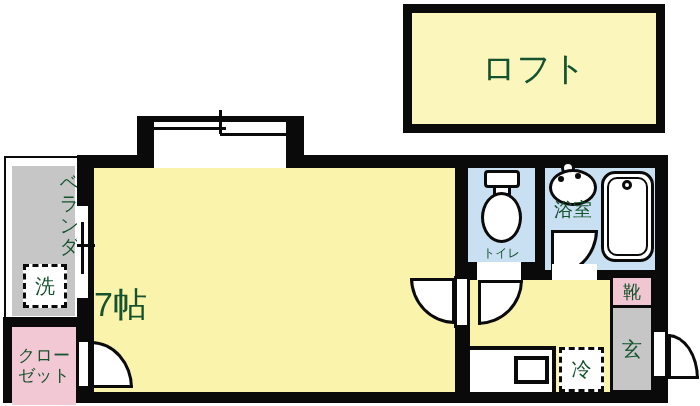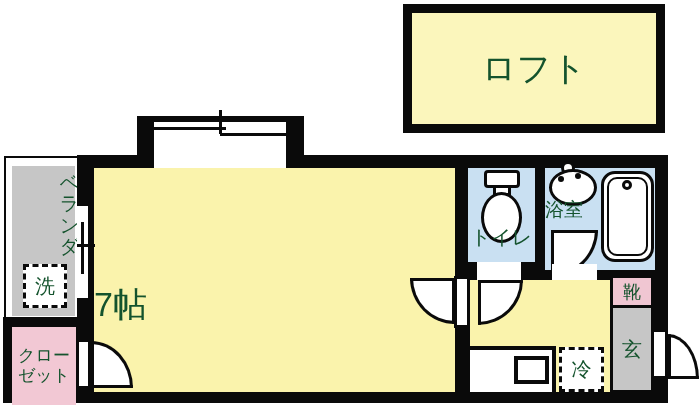--- a/index.html
+++ b/index.html
@@ -47,29 +47,29 @@
   .closet{left:12px;top:327px;width:64px;height:78px;background:#f2c8d4;
           display:flex;flex-direction:column;align-items:center;justify-content:center;font-size:17px;line-height:1.15;}
   .closet-leaf{left:76px;top:339px;width:15px;height:50px;background:#ffffff;border:3px solid #0a0a0a;}
   .closet-arc{left:91px;top:341px;width:42px;height:47px;background:#ffffff;border:3px solid #0a0a0a;border-radius:0 100% 0 0;}
 
   
   .toilet-room{left:468px;top:168px;width:67px;height:94px;background:#c9e0f2;}
   .toilet-tank{left:484px;top:170px;width:36px;height:18px;background:#ffffff;border:3px solid #0a0a0a;border-radius:4px;}
   .toilet-neck{left:493px;top:185px;width:18px;height:11px;background:#ffffff;border:3px solid #0a0a0a;}
   .toilet-bowl{left:481px;top:192px;width:41px;height:51px;background:#ffffff;border:3px solid #0a0a0a;border-radius:50%;}
-  .toilet-label{left:468px;top:224px;width:67px;text-align:center;font-size:20px;}
+  .toilet-label{left:468px;top:245px;width:67px;text-align:center;font-size:12px;}
 
   
   .bathroom{left:545px;top:168px;width:110px;height:102px;background:#c9e0f2;}
   .basin-bump{left:561px;top:161px;width:14px;height:14px;background:#ffffff;border:3px solid #0a0a0a;border-radius:50%;}
   .basin{left:549px;top:169px;width:48px;height:37px;background:#ffffff;border:3px solid #0a0a0a;border-radius:50%;}
   .basin-dot1{left:558px;top:176px;width:6px;height:6px;background:#0a0a0a;border-radius:50%;}
   .basin-dot2{left:575px;top:173px;width:6px;height:6px;background:#0a0a0a;border-radius:50%;}
-  .bath-label{left:545px;top:197px;width:56px;text-align:left;font-size:19px;}
+  .bath-label{left:545px;top:197px;width:56px;text-align:center;font-size:19px;}
   .bath-door{left:551px;top:230px;width:47px;height:47px;background:#ffffff;border:3px solid #0a0a0a;border-radius:0 0 100% 0;}
   .bath-threshold{left:552px;top:264px;width:45px;height:16px;background:#ffffff;}
   .tub{left:601px;top:171px;width:53px;height:91px;background:#ffffff;border:3px solid #0a0a0a;border-radius:14px;}
   .tub-inner{position:absolute;left:3px;top:3px;right:3px;bottom:3px;border:2px solid #0a0a0a;border-radius:10px;}
   .tub-drain{left:622px;top:180px;width:10px;height:10px;background:#ffffff;border:3px solid #0a0a0a;border-radius:50%;}
 
   
   .toilet-threshold{left:477px;top:262px;width:44px;height:18px;background:#ffffff;}
   .toilet-door{left:478px;top:280px;width:45px;height:45px;background:#ffffff;border:3px solid #0a0a0a;border-radius:0 0 100% 0;}
   .room-door-leaf{left:454px;top:276px;width:16px;height:52px;background:#ffffff;border:3px solid #0a0a0a;}

